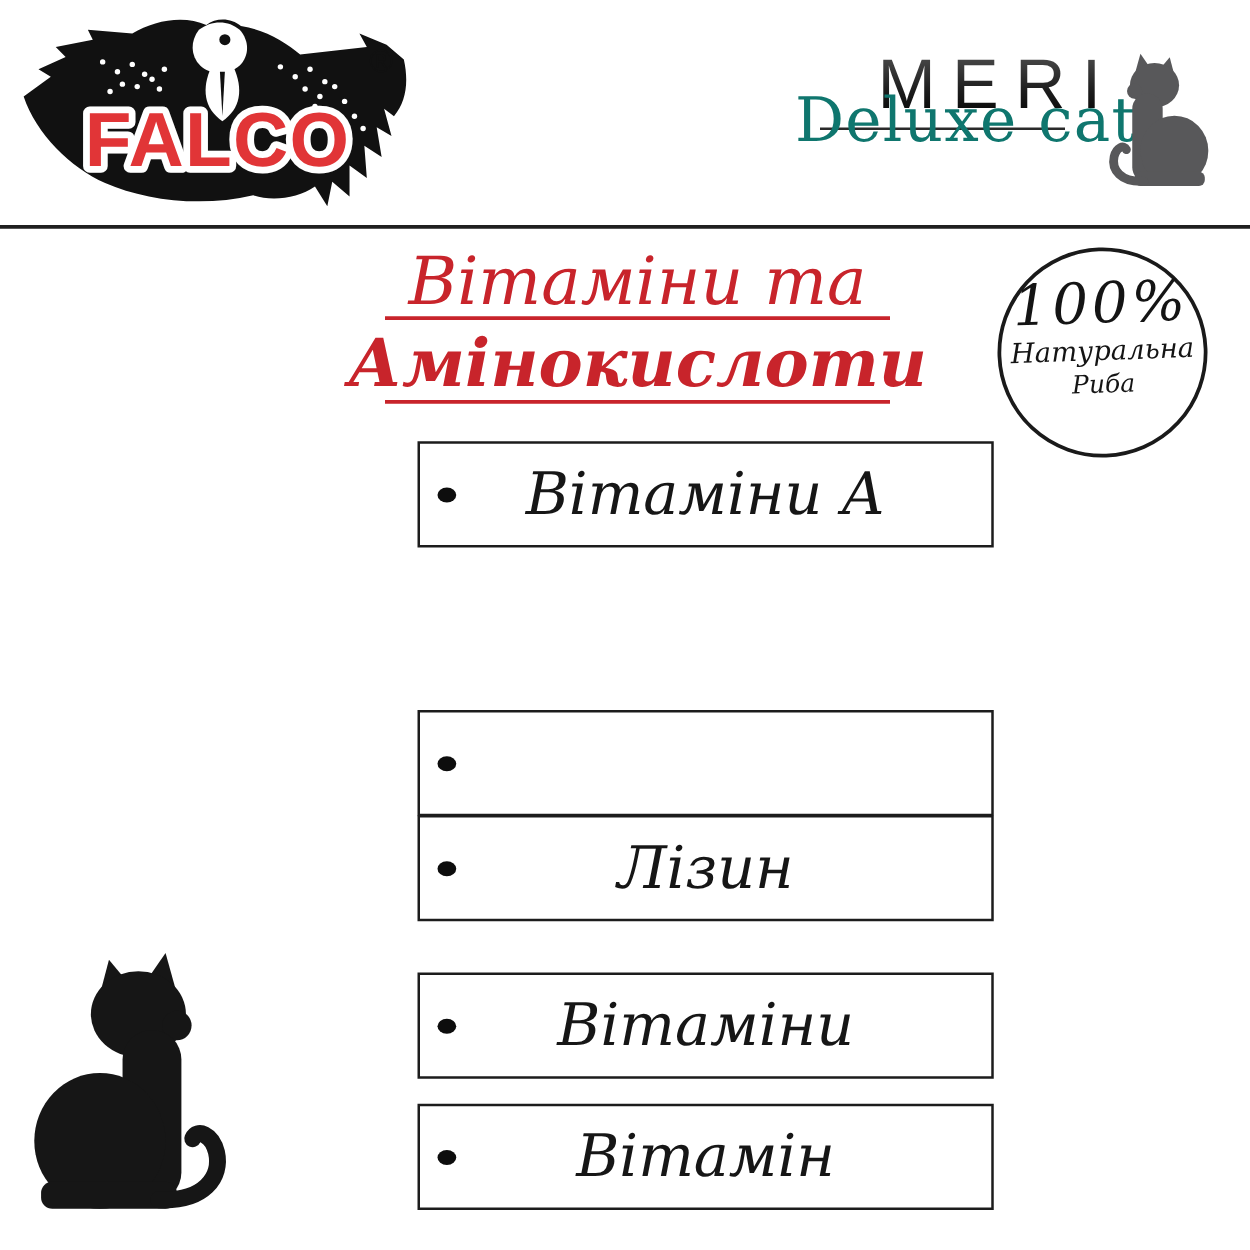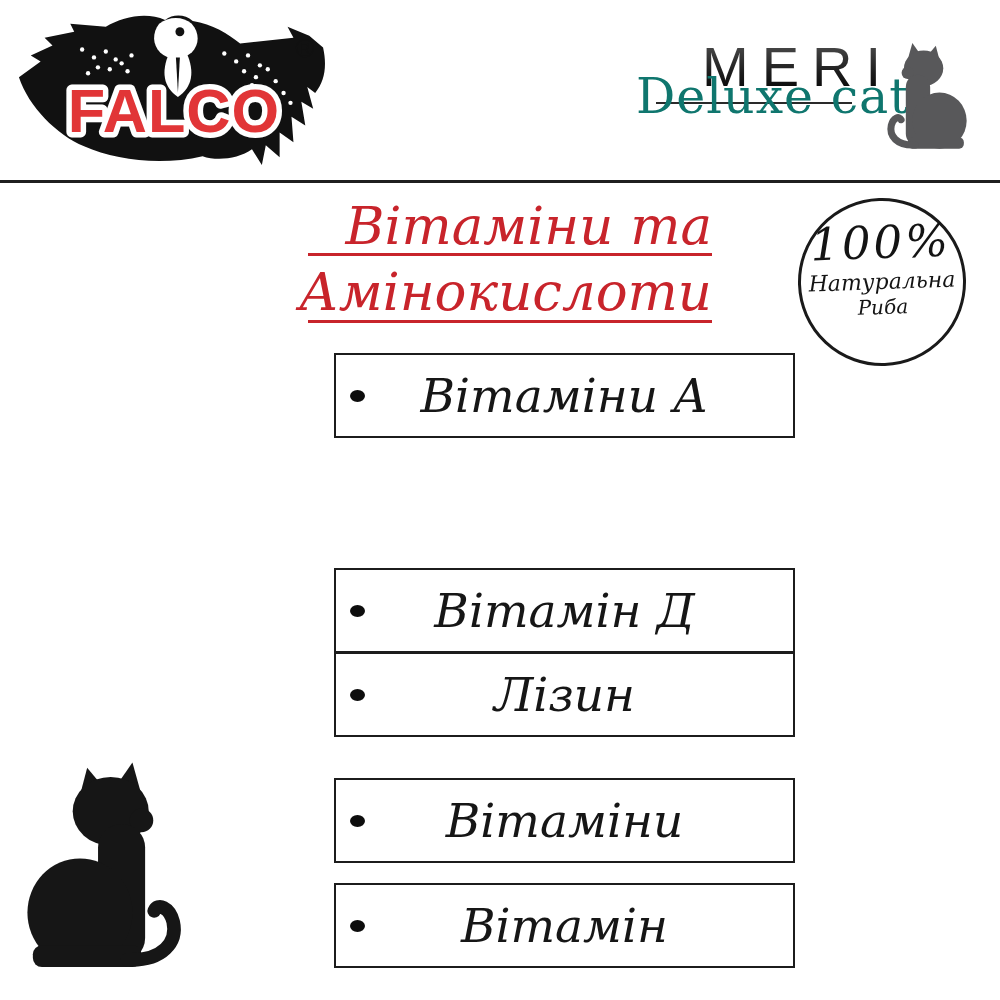--- a/index.html
+++ b/index.html
@@ -26,24 +26,24 @@
     position:absolute;left:600px;top:68px;width:310px;text-align:right;
     font-family:"DejaVu Serif",serif;font-size:49px;color:#0f766e;
     letter-spacing:1px;
   }
   .gray-cat{position:absolute;left:868px;top:42px;width:114px;height:110px;color:var(--gray-cat);}
   .separator{position:absolute;left:0;top:180px;width:1000px;height:3px;background:#1f1f1f;}
 
   
   .title-block{position:absolute;left:308px;top:197px;width:404px;text-align:center;
     font-family:"DejaVu Serif",serif;font-style:italic;color:var(--title-red);}
-  .title-line{display:flex;align-items:center;justify-content:flex-end;
+  .title-line{display:flex;align-items:center;justify-content:center;
     border-bottom:3px solid var(--title-red);}
   .title-line.l1{height:59px;font-size:53px;}
-  .title-line.l2{height:67px;font-size:53px;padding-top:6px;}
+  .title-line.l2{height:67px;font-size:53px;padding-top:6px;font-weight:bold;}
 
   
   .stamp{position:absolute;left:798px;top:198px;width:168px;height:168px;
     border:3px solid #1a1a1a;border-radius:50%;text-align:center;color:#141414;
     font-family:"DejaVu Serif",serif;font-style:italic;transform:rotate(-2deg);}
   .stamp-percent{margin-top:18px;font-size:45px;letter-spacing:3px;line-height:48px;}
   .stamp-line1{font-size:22px;line-height:26px;margin-top:2px;}
   .stamp-line2{font-size:20px;line-height:24px;}
 
   
@@ -146,21 +146,20 @@
     <div class="stamp-line1">Натуральна</div>
     <div class="stamp-line2">Риба</div>
   </div>
 
   <div class="item-box" style="top:353px">
     <span class="bullet"></span>
     <span class="item-label">Вітаміни А</span>
   </div>
   <div class="item-box" style="top:568px">
     <span class="bullet"></span>
-    <span class="item-label">Вітамін Д</span>
   </div>
   <div class="item-box" style="top:652px">
     <span class="bullet"></span>
     <span class="item-label">Лізин</span>
   </div>
   <div class="item-box" style="top:778px">
     <span class="bullet"></span>
     <span class="item-label">Вітаміни</span>
   </div>
   <div class="item-box" style="top:883px">

